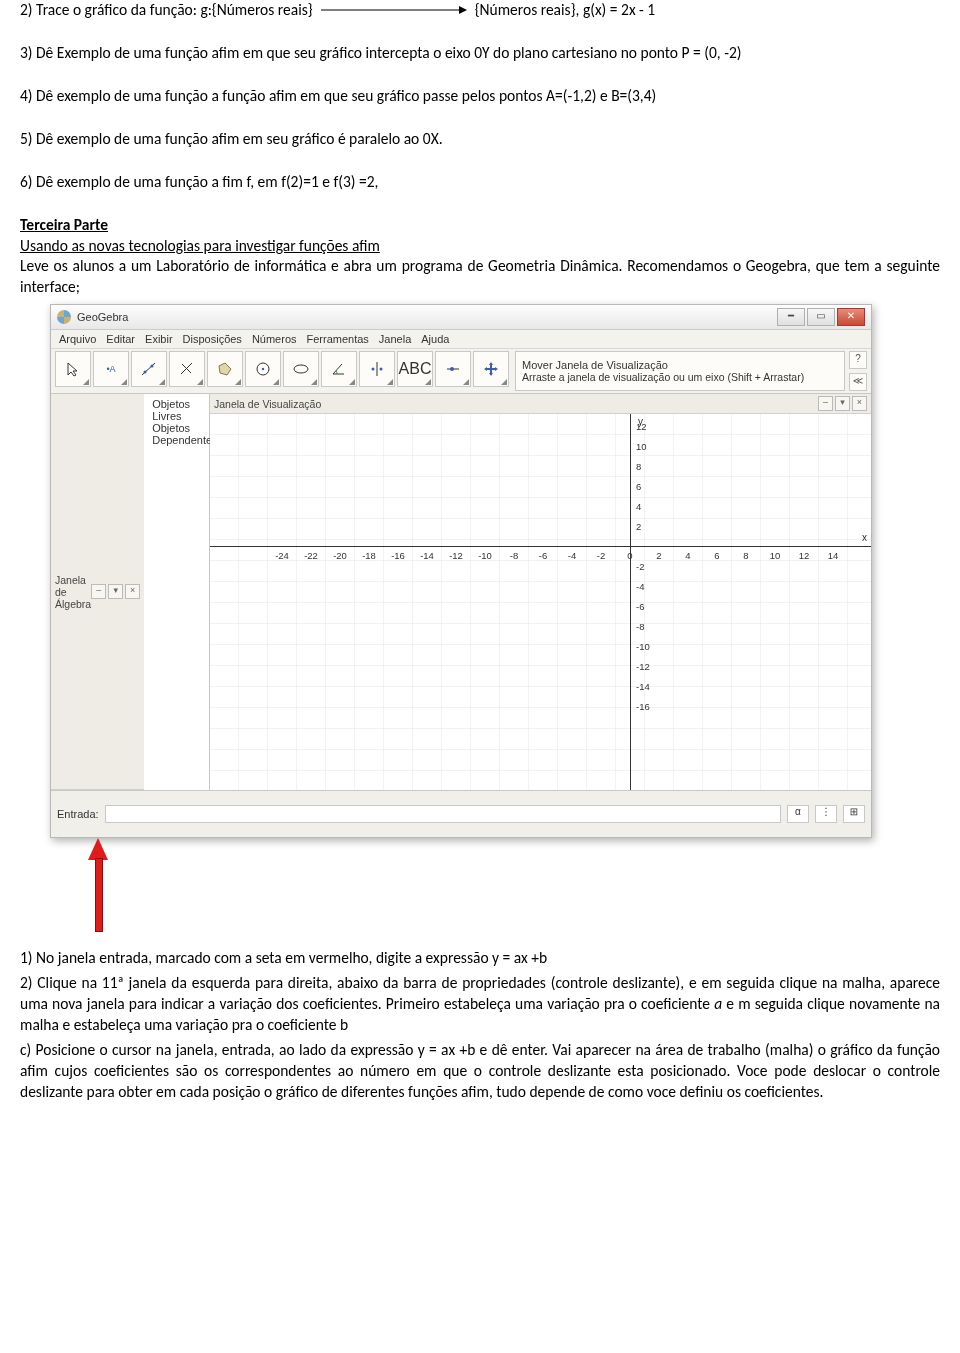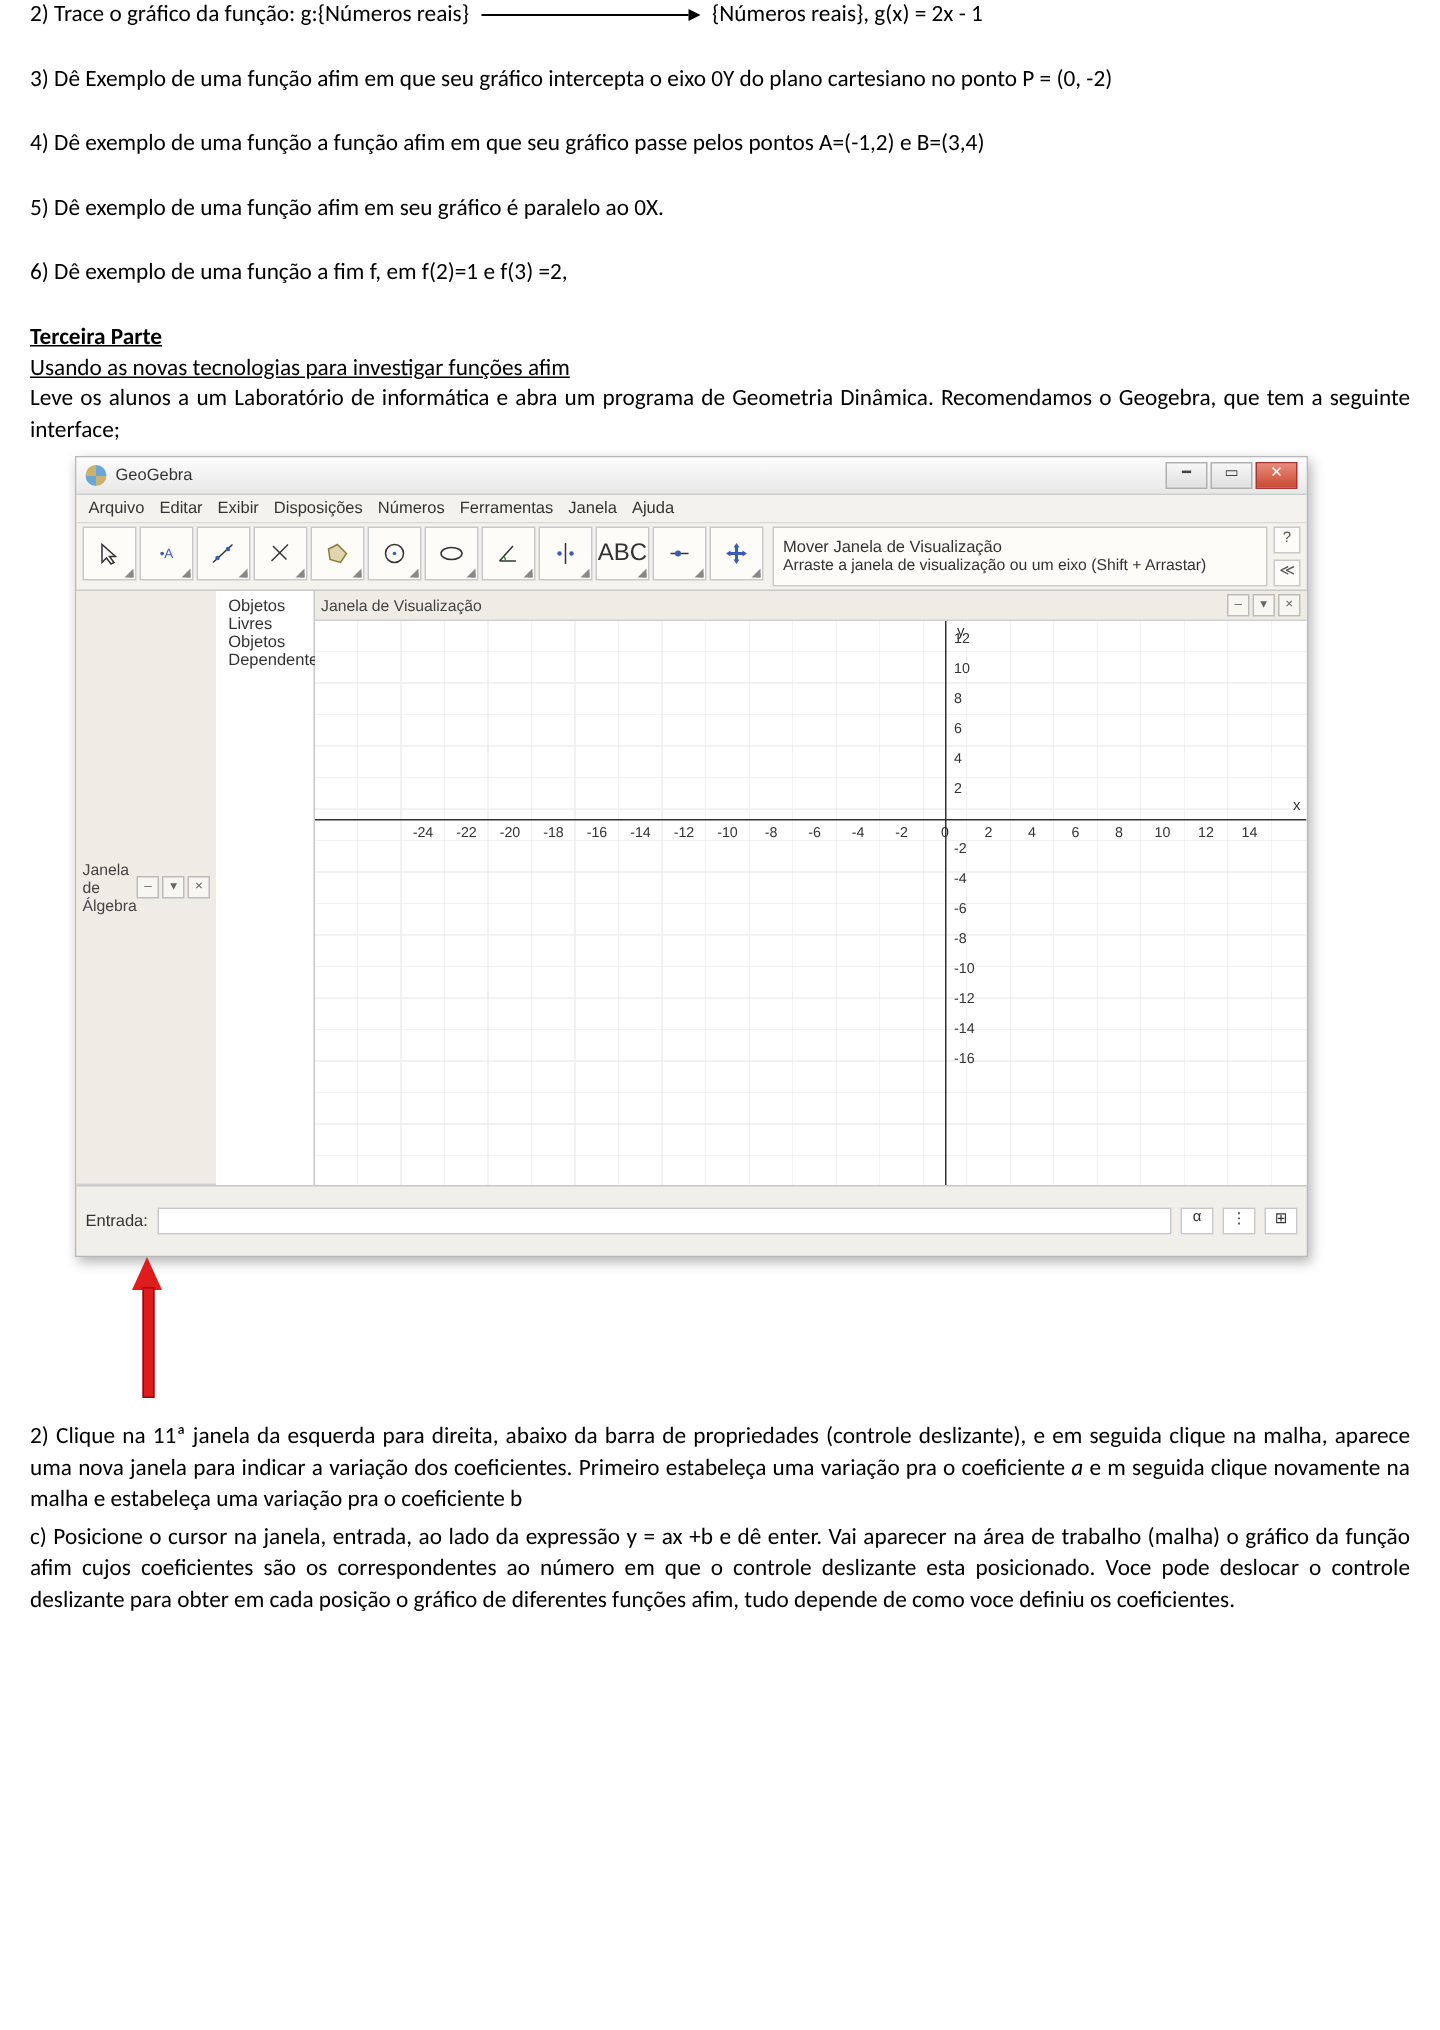--- a/index.html
+++ b/index.html
@@ -347,18 +347,19 @@
       <span class="gg-smallsel">⊞</span>
     </div>
   </div>
 
   <div class="redarrow">
     <div class="head"></div>
     <div class="shaft"></div>
   </div>
 
   <div class="spacer"></div>
+  <p class="para">1) No janela entrada, marcado com a seta em vermelho, digite a expressão y = ax +b</p>
   <p class="para">
     <span>2) Clique na 11ª janela da esquerda para direita, abaixo da barra de propriedades (controle deslizante), e em seguida clique na malha, aparece uma nova janela para indicar a variação dos coeficientes. Primeiro estabeleça uma variação pra o coeficiente </span><span class="italic">a</span><span> e m seguida clique novamente na malha e estabeleça uma variação pra o coeficiente b</span>
   </p>
   <p class="para">c) Posicione o cursor na janela, entrada, ao lado da expressão y = ax +b e dê enter. Vai aparecer na área de trabalho (malha) o gráfico da função afim cujos coeficientes são os correspondentes ao número em que o controle deslizante esta posicionado. Voce pode deslocar o controle deslizante para obter em cada posição o gráfico de diferentes funções afim, tudo depende de como voce definiu os coeficientes.</p>
 
 </div>
 
 </body></html>

